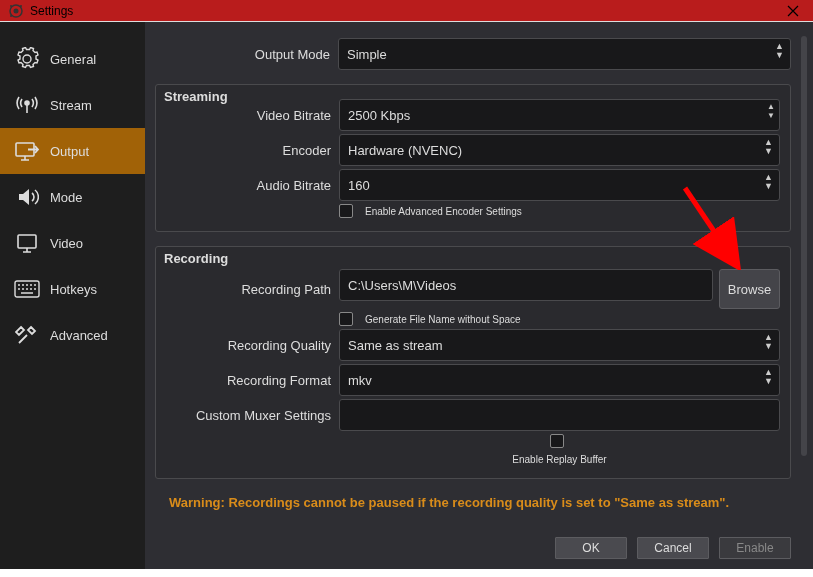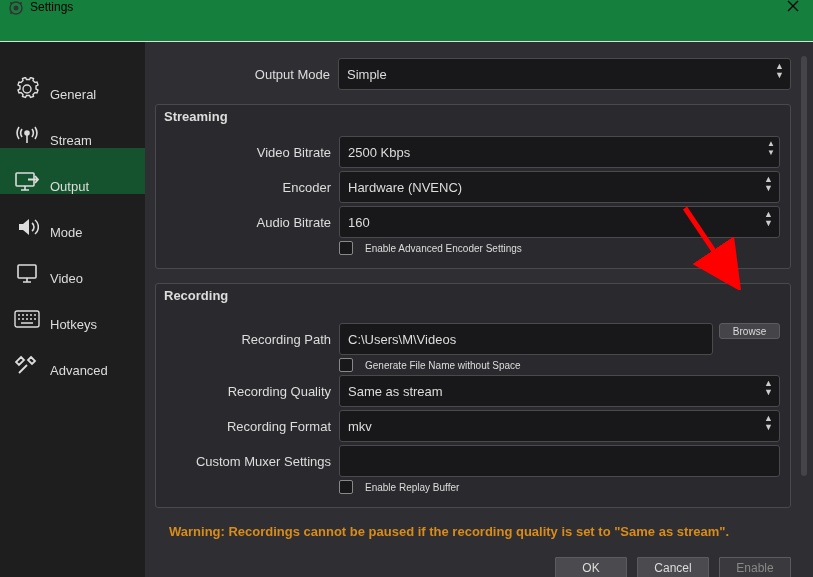--- a/index.html
+++ b/index.html
@@ -4,71 +4,71 @@
 <style>
   * { box-sizing: border-box; margin: 0; padding: 0; }
   body {
     width: 813px; height: 577px;
     font-family: "Segoe UI", Arial, sans-serif;
     font-size: 13px;
     background: #fff;
     overflow: hidden;
   }
   .titlebar {
-    height: 42px; background: #15803d; display: flex; align-items: flex-start;
+    height: 22px; background: #b91c1c; display: flex; align-items: center;
     padding: 0 8px; border-bottom: 1px solid #ddd;
   }
   .titlebar .ticon { width: 16px; height: 16px; margin-right: 6px; }
   .titlebar .title { font-size: 12px; color: #000; }
   .titlebar .spacer { flex: 1; }
   .titlebar .close { font-size: 15px; color: #000; padding: 0 6px; cursor: pointer;}
   .app {
     display: flex; width: 813px; height: 547px;
     background: #2e2e33;
   }
   .sidebar {
     width: 145px; background: #1e1e1e; padding-top: 14px;
   }
   .sidebar-item {
-    display: flex; align-items: flex-end; height: 46px; padding-left: 14px;
+    display: flex; align-items: center; height: 46px; padding-left: 14px;
     color: #ddd; cursor: pointer;
   }
-  .sidebar-item.selected { background: #14532d; }
+  .sidebar-item.selected { background: #a16207; }
   .sidebar-item .sicon { width: 26px; height: 26px; margin-right: 10px; display:flex; align-items:center; justify-content:center;}
   .sidebar-item .slabel { font-size: 13px; }
   .main {
     flex: 1; padding: 12px 22px 10px 10px; color: #ddd; position:relative;
   }
   .row { display: flex; align-items: center; margin: 3px 0; }
   .row .lbl { width: 183px; text-align: right; padding-right: 8px; font-size: 13px; color:#ddd;}
   .row .ctrl { flex: 1; display:flex; gap:6px; }
   .select, .input, .numbox {
     background: #18181a; border: 1px solid #4a4a4d; color: #ddd;
     height: 32px; border-radius: 3px; padding: 0 8px; font-size: 13px;
     position: relative; width: 100%;
     display:flex; align-items:center;
   }
   .select .caret {
     position: absolute; right: 6px; top: 3px; font-size: 9px; color:#ccc; line-height:9px;
   }
   .numbox .spin { position:absolute; right:4px; top:2px; font-size:8px; color:#ccc; line-height:9px; }
   .fieldset {
-    border: 1px solid #4a4a4d; border-radius: 3px; padding: 21px 10px 10px 0;
+    border: 1px solid #4a4a4d; border-radius: 3px; padding: 4px 10px 10px 0;
     margin-top: 14px; position: relative; background:#2a2a2e;
   }
   .fieldset .legend {
     position: absolute; top: 4px; left: 8px; font-weight: bold; color:#ddd; font-size:13px;
   }
   .checkbox {
     width: 14px; height: 14px; border: 1px solid #888; background:#18181a; border-radius:2px; margin-right:6px;
   }
   .chklabel { color:#ddd; font-size:10px;}
   .browse-btn {
-    background:#444449; border:1px solid #5c5c60; color:#ddd; height:16px; width:72px;
-    border-radius:3px; font-size:10px; cursor:pointer; display:flex; align-items:center; justify-content:center;
+    background:#444449; border:1px solid #5c5c60; color:#ddd; height:40px; width:72px;
+    border-radius:3px; font-size:13px; cursor:pointer; display:flex; align-items:center; justify-content:center;
   }
   .warning { color:#d98c1a; font-weight:bold; font-size:13px; margin:16px 0 0 14px;}
   .footer { position:absolute; bottom:10px; right:22px; display:flex; gap:10px;}
   .footer button { width:72px; height:22px; border-radius:1px; border:1px solid #5c5c60; background:#4a4a4f; color:#ddd; font-size:12px; cursor:pointer;}
   .footer button.disabled { color:#888; background:#3a3a3e; cursor:default;}
   .scrollbar { position:absolute; right:6px; top:14px; width:6px; height:420px; background:#444449; border-radius:3px;}
   .arrow-overlay { position:absolute; pointer-events:none; }
   svg { display:block; }
 </style>
 </head>
@@ -252,21 +252,21 @@
       <div class="row">
         <div class="lbl">Custom Muxer Settings</div>
         <div class="ctrl">
           <div class="input">
             <span></span>
           </div>
         </div>
       </div>
       <div class="row">
         <div class="lbl"></div>
-        <div class="ctrl" style="align-items:center;">
+        <div class="ctrl" style="align-items:center;flex-direction:column;">
           <div class="checkbox"></div>
           <span class="chklabel">Enable Replay Buffer</span>
         </div>
       </div>
     </div>
 
     <div class="warning">Warning: Recordings cannot be paused if the recording quality is set to "Same as stream".</div>
 
     <div class="footer">
       <button><span>OK</span></button>

